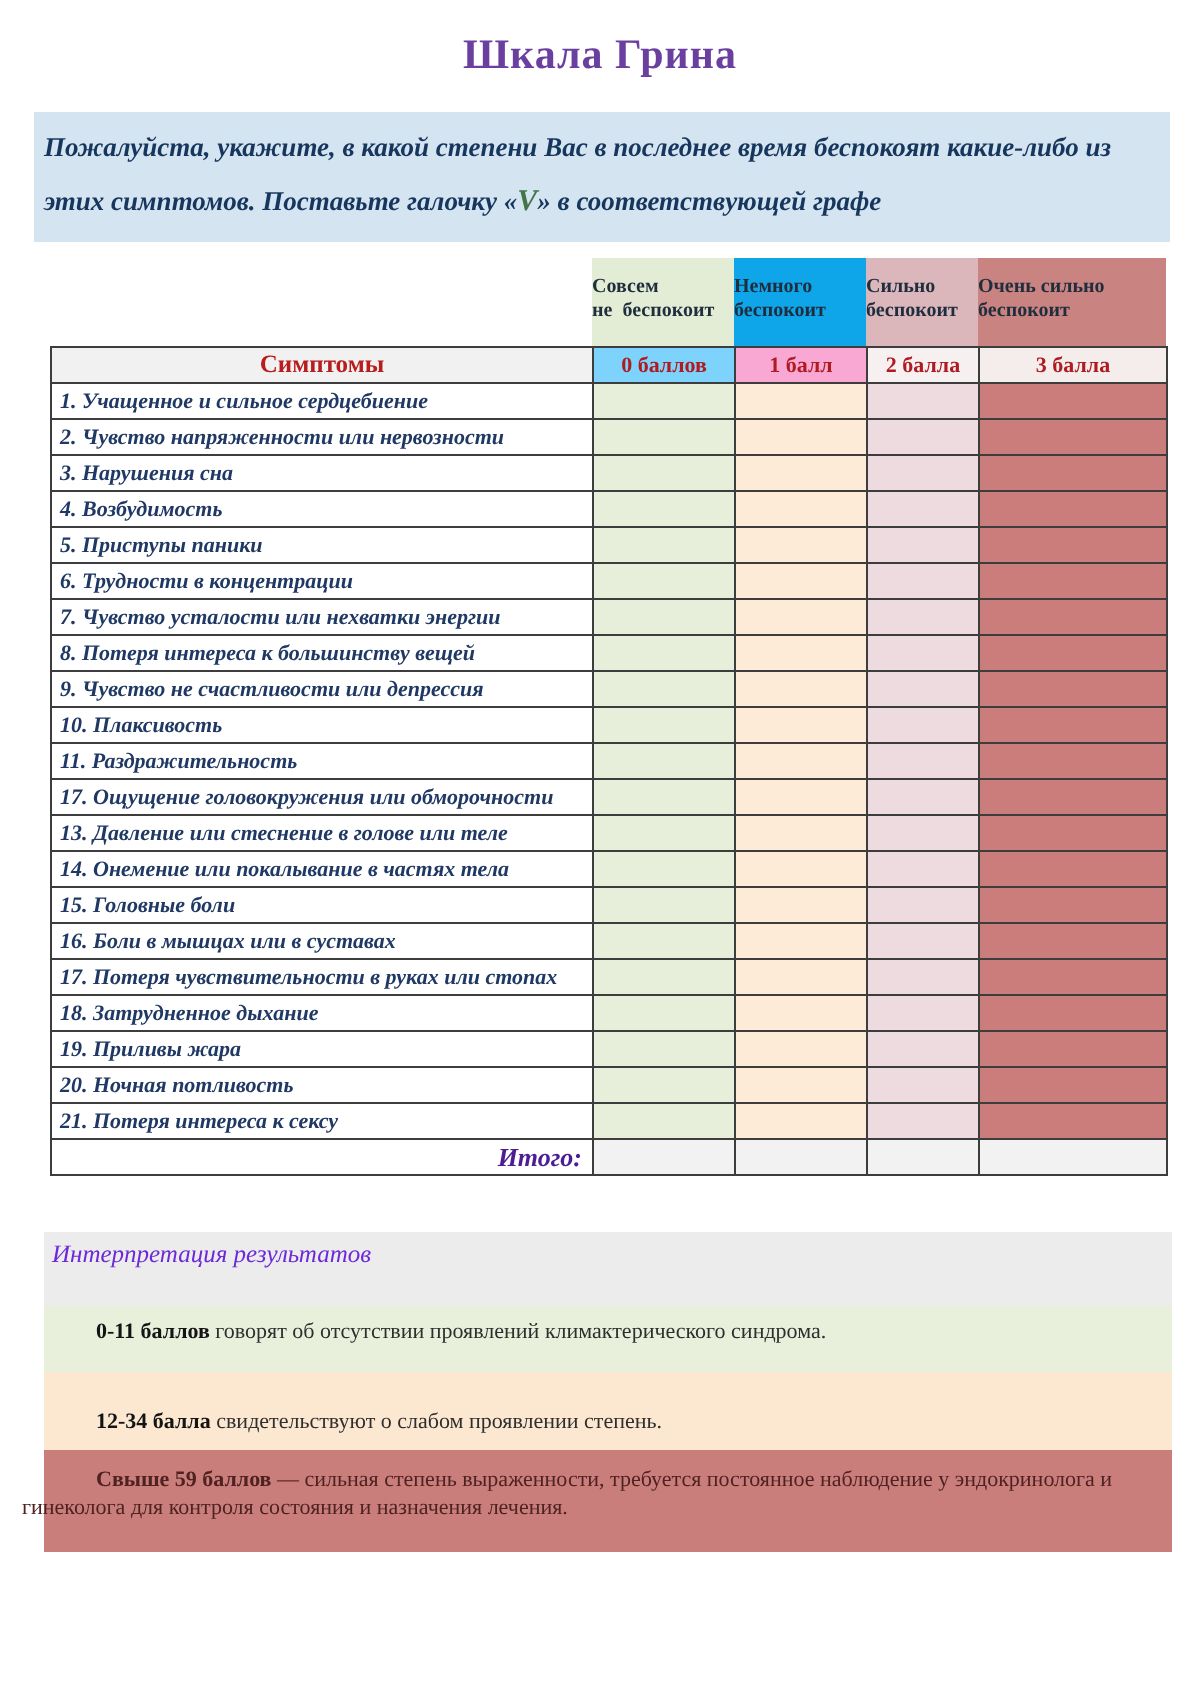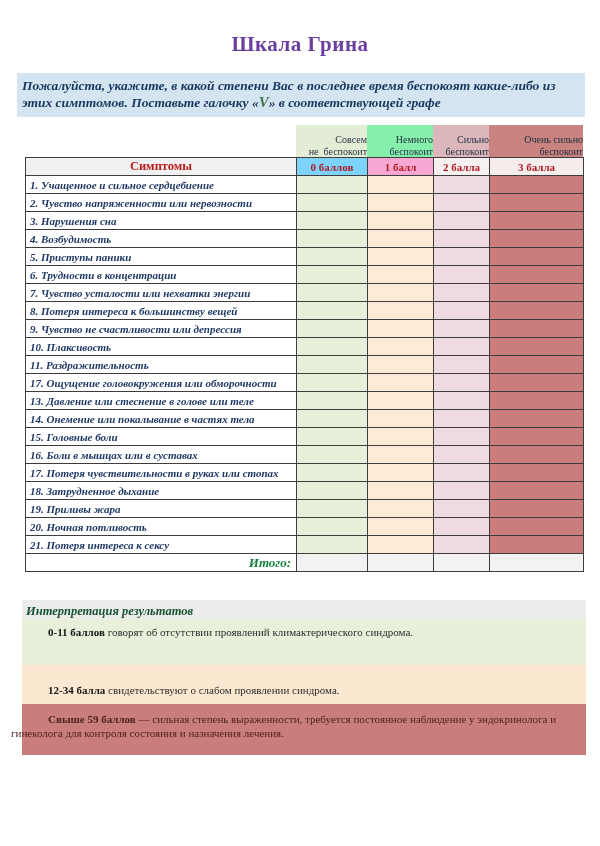--- a/index.html
+++ b/index.html
@@ -1,52 +1,52 @@
 <!DOCTYPE html>
 <html><head>
 <meta charset="utf-8">
 <style>
   * { box-sizing: border-box; margin: 0; padding: 0; }
   html, body { width: 600px; height: 846px; overflow: hidden; background: #ffffff;
                font-family: "Liberation Serif", serif; }
 
-  .page-title { margin-top: 32px; text-align: center; font-size: 21px; font-weight: bold;
+  .page-title { margin-top: 15px; text-align: center; font-size: 21px; font-weight: bold;
                 color: #6b3fa0; letter-spacing: .5px; }
 
   .instruction { margin: 16px 15px 0 17px; background: #d4e5f1; padding: 4px 6px 6px 5px;
                  font-size: 13.5px; font-weight: bold; font-style: italic; color: #17365d;
-                 line-height: 17px; }
+                 line-height: 27px; }
   .vmark { color: #42764a; font-size: 15px; }
 
   .float-headers { display: flex; margin-left: 296px; margin-top: 8px; }
-  .fh { height: 32px; font-size: 10px; font-weight: normal; color: #1f2d3d; text-align: right;
+  .fh { height: 44px; font-size: 10px; font-weight: bold; color: #1f2d3d; text-align: left;
         padding-top: 9px; line-height: 12px; white-space: pre-wrap; }
   .fh0 { width: 71px; background: #e3edd5; }
-  .fh1 { width: 66px; background: #86efac; }
+  .fh1 { width: 66px; background: #0ea5e9; }
   .fh2 { width: 56px; background: #dbb7bb; }
   .fh3 { width: 94px; background: #c98481; }
 
   table { margin-left: 25px; border-collapse: collapse; width: 558px; table-layout: fixed; }
   td { border: 1px solid #3d3d3d; height: 18px; padding: 0; }
   .sym-head { background: #f1f1f1; color: #b91c1c; font-weight: bold; font-size: 12.5px; text-align: center; }
   .score { font-weight: bold; font-size: 11px; color: #ae1c22; text-align: center; }
   .s0 { background: #7dd3fc; } .s1 { background: #f9a8d4; } .s2 { background: #f7f0f1; } .s3 { background: #f5ecec; }
   .sym { font-size: 11px; font-weight: bold; font-style: italic; color: #1f3864;
          padding-left: 4px; background: #fff; overflow: hidden; white-space: nowrap; }
   .c0 { background: #e7efda; } .c1 { background: #fdebd7; } .c2 { background: #eedbdf; } .c3 { background: #ca7d7a; }
-  .total-label { font-size: 13px; font-weight: bold; font-style: italic; color: #15803d;
+  .total-label { font-size: 13px; font-weight: bold; font-style: italic; color: #4c1d95;
                  text-align: right; padding-right: 5px; background: #fff; }
   .tot { background: #f2f2f2; }
 
   .interp { margin: 28px 14px 0 22px; }
-  .interp-head { background: #ececec; padding: 4px 0 0 4px; font-size: 12.5px;
-                 font-weight: bold; font-style: italic; color: #14532d; }
+  .interp-head { background: #ececec; padding: 4px 0 18px 4px; font-size: 12.5px;
+                 font-weight: normal; font-style: italic; color: #6d28d9; }
   .band p { font-size: 11px; line-height: 13.5px; color: #2e2e2e; margin-left: -19px; text-indent: 37px; }
   .band p b { color: #141414; }
-  .band0 { background: #e8f0dc; padding: 7px 8px 25px; }
+  .band0 { background: #e8f0dc; padding: 7px 8px 12px; }
   .band1 { background: #fce8d1; padding: 19px 8px 7px; }
   .band2 { background: #f3e0e0; padding: 16px 8px 6px; }
   .band3 { background: #ca7e7b; padding: 9px 8px 15px; }
   .band3 p, .band3 p b { color: #4e2220; }
 </style>
 </head>
 <body>
 
 <h1 class="page-title">Шкала Грина</h1>
 
@@ -237,18 +237,18 @@
   </tr>
   </tbody>
 </table>
 
 <div class="interp">
   <div class="interp-head">Интерпретация результатов</div>
   <div class="band band0">
     <p><b>0-11 баллов</b><span> говорят об отсутствии проявлений климактерического синдрома.</span></p>
   </div>
   <div class="band band1">
-    <p><b>12-34 балла</b><span> свидетельствуют о слабом проявлении синдрома.</span></p>
+    <p><b>12-34 балла</b><span> свидетельствуют о слабом проявлении степень.</span></p>
   </div>
   <div class="band band3">
     <p><b>Свыше 59 баллов</b><span> — сильная степень выраженности, требуется постоянное наблюдение у эндокринолога и гинеколога для контроля состояния и назначения лечения.</span></p>
   </div>
 </div>
 
 </body></html>

